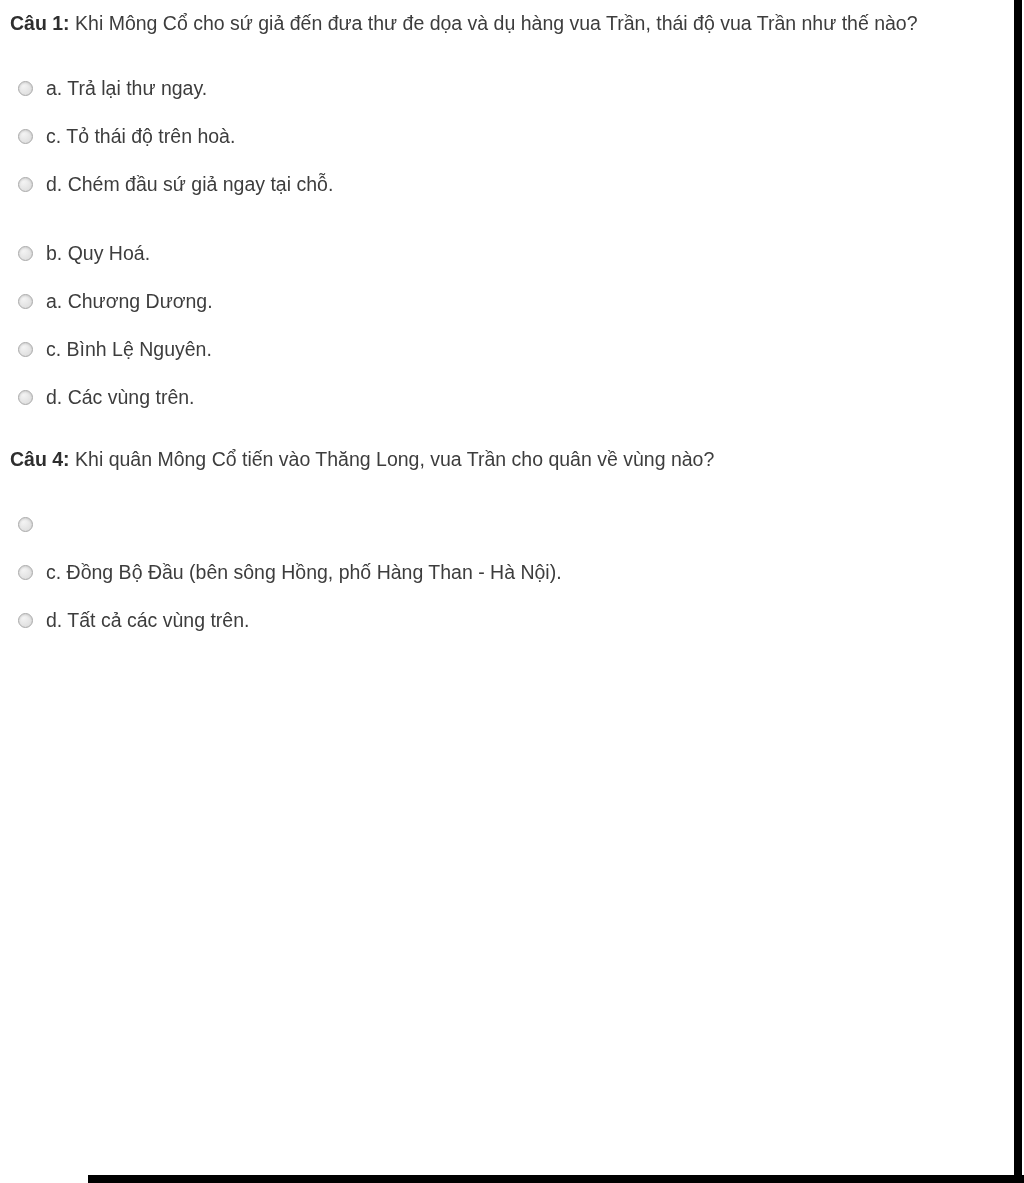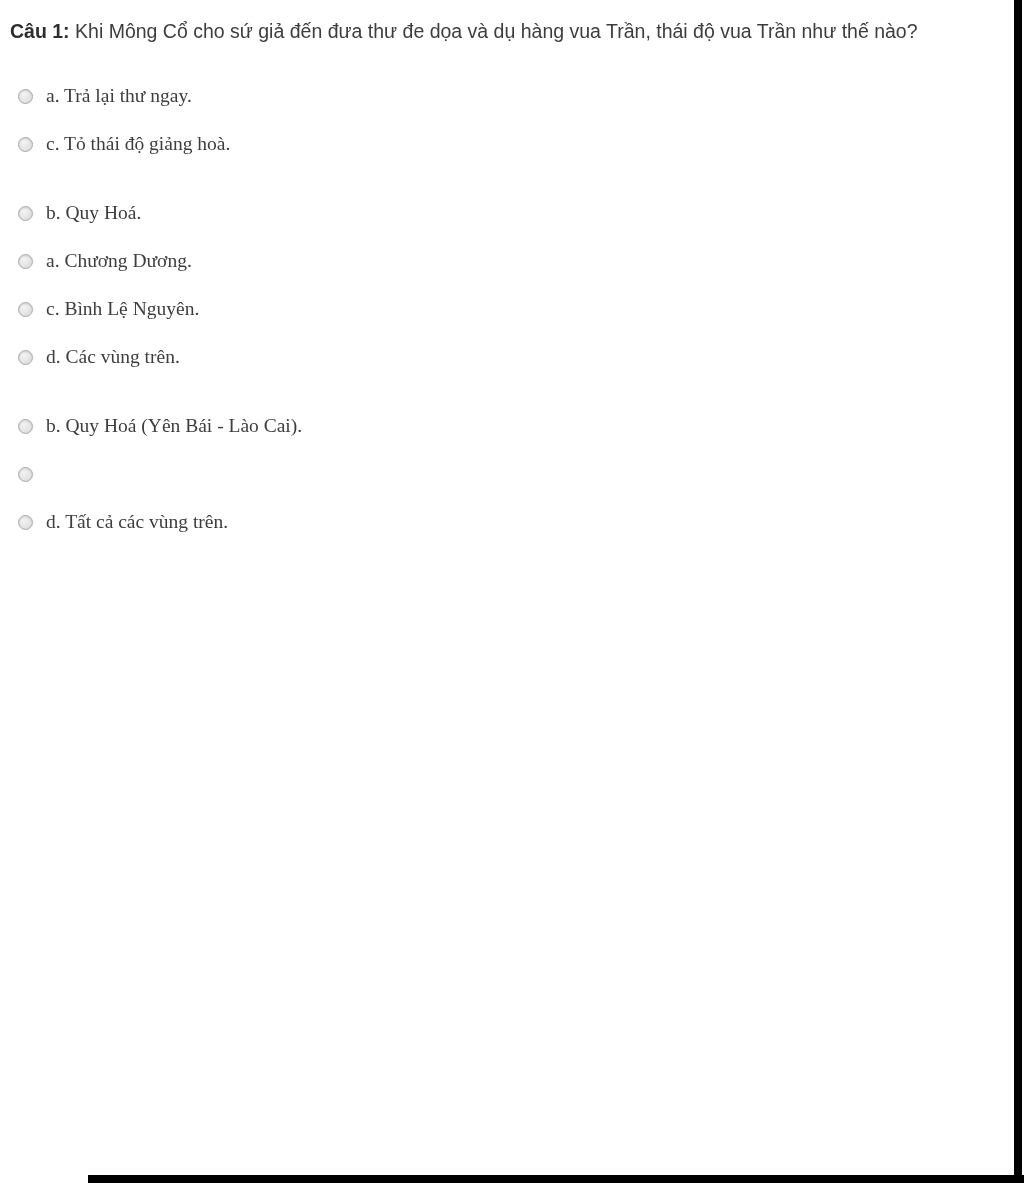--- a/index.html
+++ b/index.html
@@ -19,23 +19,23 @@
     background: #ffffff;
   }
   .question { padding: 0 26px 0 10px; }
   .q-title {
     margin: 0;
     padding-top: 19px;
     font-size: 19.5px;
     line-height: 39px;
     color: #3d3d3d;
   }
-  .question:first-child .q-title { padding-top: 12px; }
+  .question:first-child .q-title { padding-top: 4px; }
   .q-title strong { font-weight: bold; color: #2e2e2e; }
-  .options { margin-top: 21px; font-family: Liberation Serif, serif; }
+  .options { margin-top: 21px; }
   .option {
     display: flex;
     align-items: center;
     height: 48px;
     padding-left: 8px;
     cursor: pointer;
   }
   .radio {
     width: 15px;
     height: 15px;
@@ -74,21 +74,25 @@
 
   <section class="question">
     <p class="q-title"><strong>Câu 1:</strong> <span>Khi Mông Cổ cho sứ giả đến đưa thư đe dọa và dụ hàng vua Trần, thái độ vua Trần như thế nào?</span></p>
     <div class="options">
       <div class="option">
         <span class="radio"></span>
         <span class="opt-text">a. Trả lại thư ngay.</span>
       </div>
       <div class="option">
         <span class="radio"></span>
-        <span class="opt-text">c. Tỏ thái độ giảng hoà.</span>
+        <span class="opt-text">c. Tỏ thái độ trên hoà.</span>
+      </div>
+      <div class="option">
+        <span class="radio"></span>
+        <span class="opt-text">d. Chém đầu sứ giả ngay tại chỗ.</span>
       </div>
     </div>
   </section>
 
   <section class="question">
     <div class="options">
       <div class="option">
         <span class="radio"></span>
         <span class="opt-text">b. Quy Hoá.</span>
       </div>
@@ -104,27 +108,28 @@
         <span class="radio"></span>
         <span class="opt-text">d. Các vùng trên.</span>
       </div>
     </div>
   </section>
 
   <section class="question">
   </section>
 
   <section class="question">
+    <p class="q-title"><strong>Câu 4:</strong> <span>Khi quân Mông Cổ tiến vào Thăng Long, vua Trần cho quân về vùng nào?</span></p>
     <div class="options">
       <div class="option">
         <span class="radio"></span>
-        <span class="opt-text">b. Quy Hoá (Yên Bái - Lào Cai).</span>
       </div>
       <div class="option">
         <span class="radio"></span>
+        <span class="opt-text">c. Đồng Bộ Đầu (bên sông Hồng, phố Hàng Than - Hà Nội).</span>
       </div>
       <div class="option">
         <span class="radio"></span>
         <span class="opt-text">d. Tất cả các vùng trên.</span>
       </div>
     </div>
   </section>
 
   <div class="right-bar"></div>
   <div class="bottom-bar"></div>

